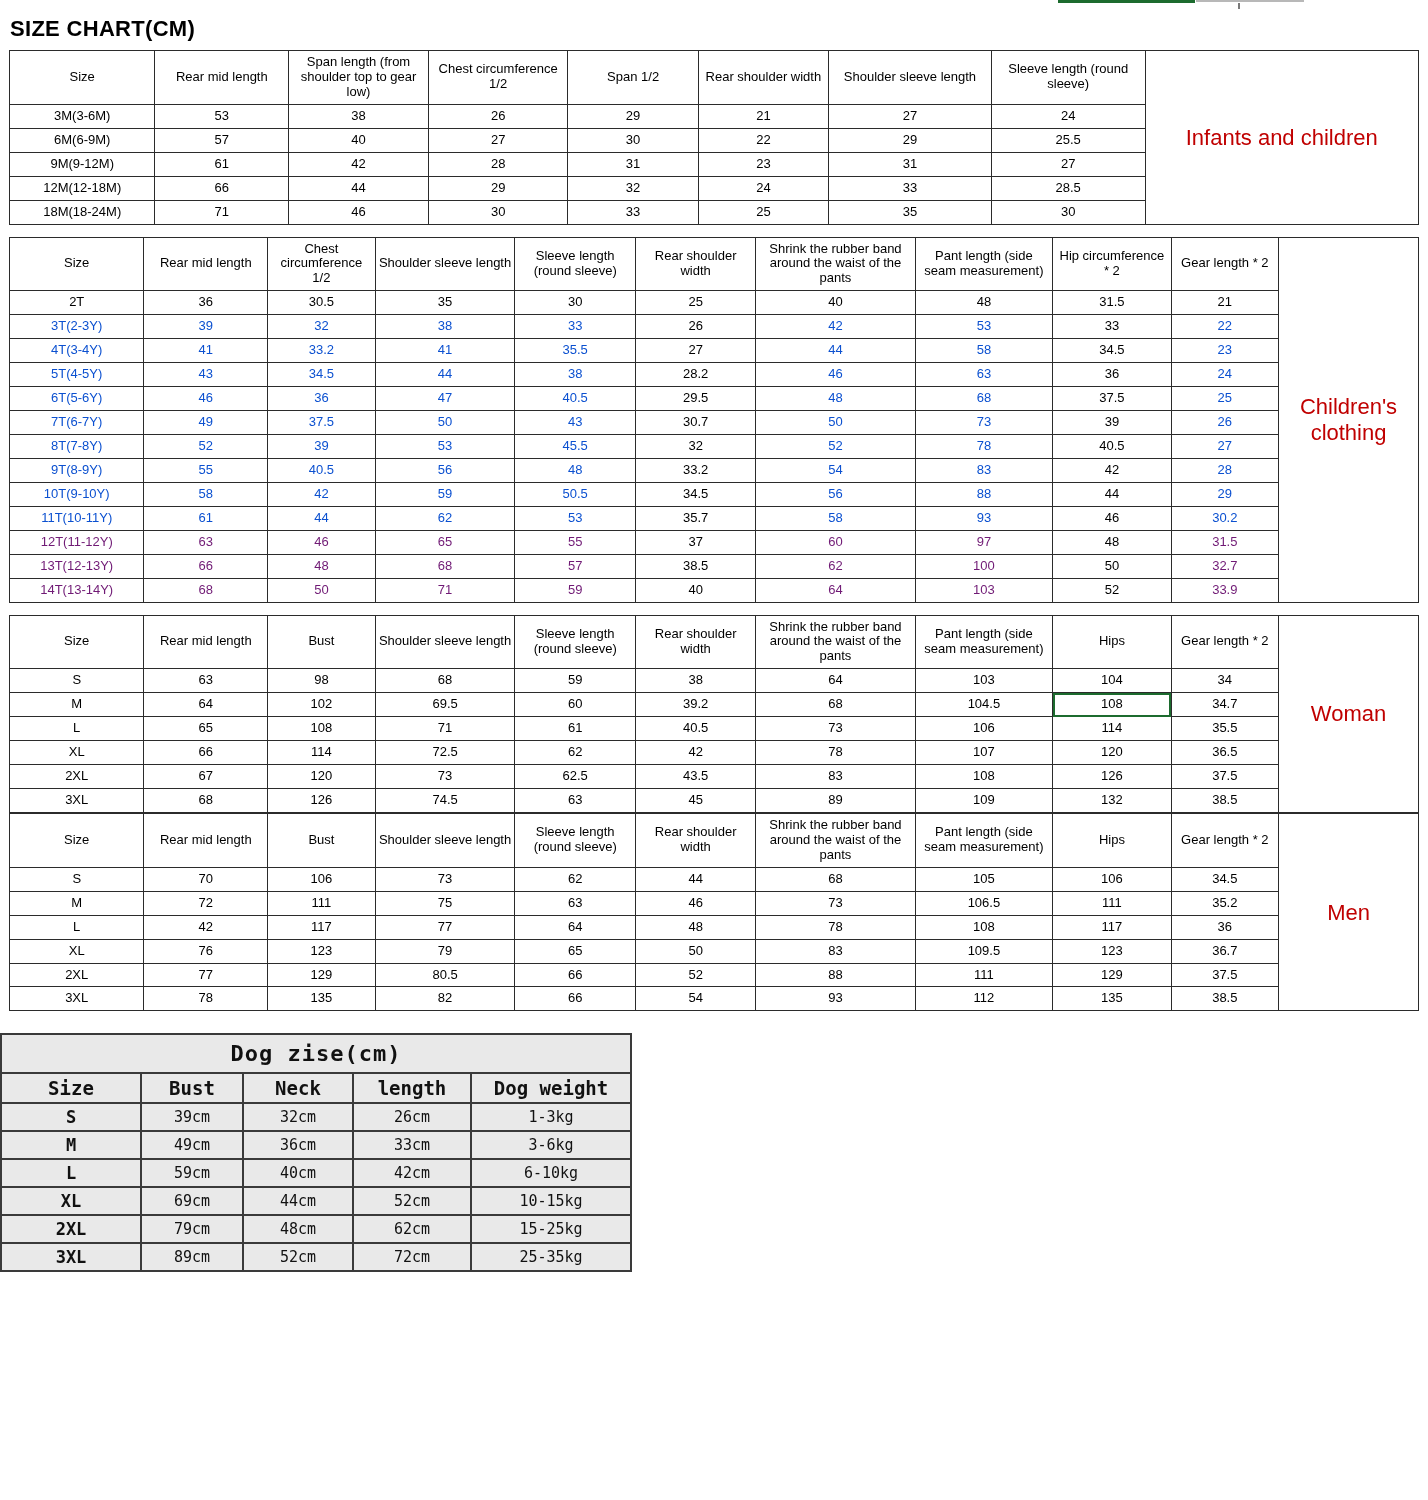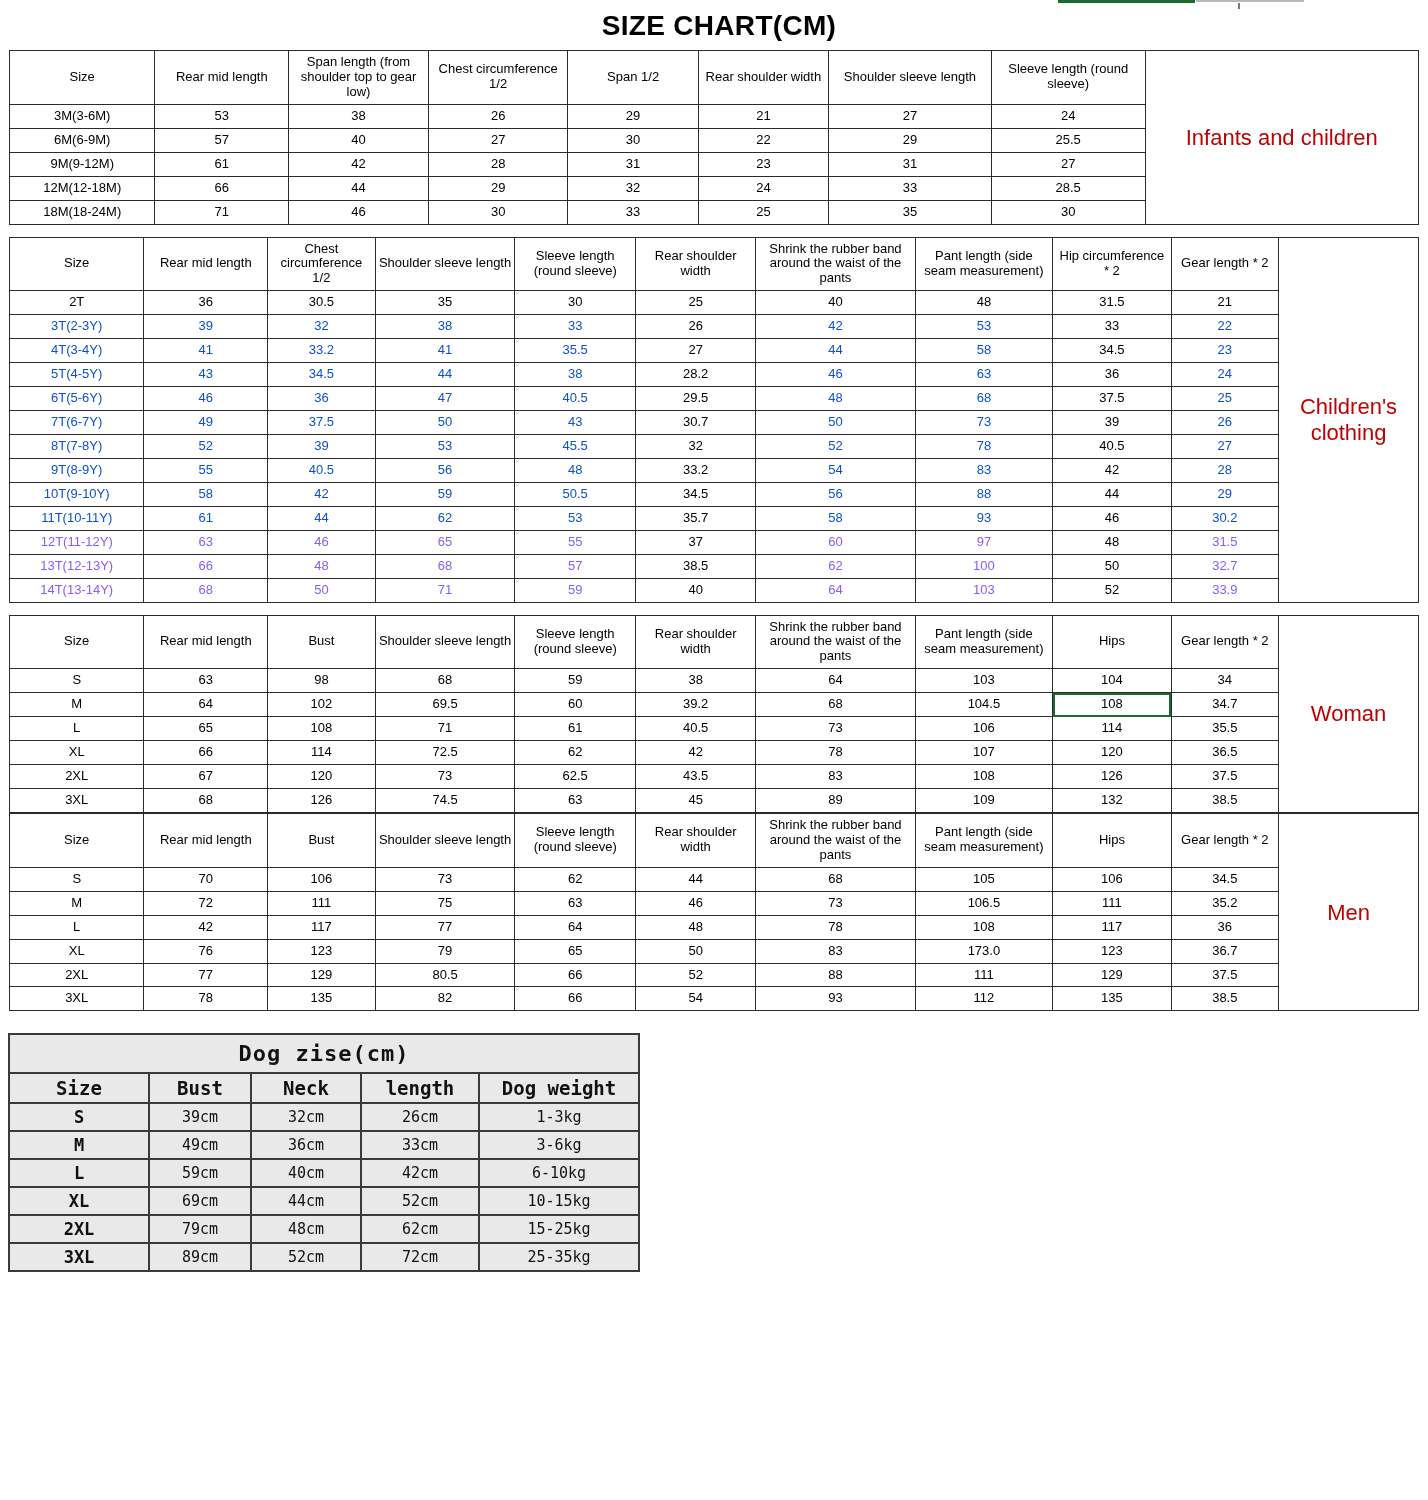--- a/index.html
+++ b/index.html
@@ -15,25 +15,24 @@
     position: relative;
     overflow: hidden;
   }
   .page {
     width: 1428px;
     height: 1500px;
     position: relative;
     padding: 0;
   }
   .title {
-    text-align: center;
-    font-size: 28px;
+    font-size: 22px;
     font-weight: bold;
     letter-spacing: .3px;
-    padding: 10px 0 8px 0;
+    padding: 16px 0 8px 0;
     margin-left: 10px;
   }
   table.sz {
     border-collapse: collapse;
     table-layout: fixed;
     font-size: 13px;
     margin: 0 auto;
   }
   table.sz td, table.sz th {
     border: 1px solid #2b2b2b;
@@ -46,28 +45,27 @@
   .side-label {
     border: 1px solid #2b2b2b;
     text-align: center;
     vertical-align: middle;
     color: #c00000;
     font-weight: bold;
     font-size: 22px;
     line-height: 1.2;
   }
   .blue { color: #0b50d0; }
-  .red  { color: #8b5cf6; }
+  .red  { color: #701a75; }
 
   .block { margin: 0 auto 4px auto; }
 
   
   .dogwrap {
     margin-top: 22px;
-    margin-left: 8px;
     width: 630px;
   }
   table.dog {
     border-collapse: collapse;
     table-layout: fixed;
     width: 630px;
     font-family: "DejaVu Sans Mono", monospace;
   }
   table.dog td {
     border: 2px solid #3a3a3a;
@@ -556,21 +554,21 @@
           <td>36</td>
         </tr>
         <tr>
           <td>XL</td>
           <td>76</td>
           <td>123</td>
           <td>79</td>
           <td>65</td>
           <td>50</td>
           <td>83</td>
-          <td>173.0</td>
+          <td>109.5</td>
           <td>123</td>
           <td>36.7</td>
         </tr>
         <tr>
           <td>2XL</td>
           <td>77</td>
           <td>129</td>
           <td>80.5</td>
           <td>66</td>
           <td>52</td>

